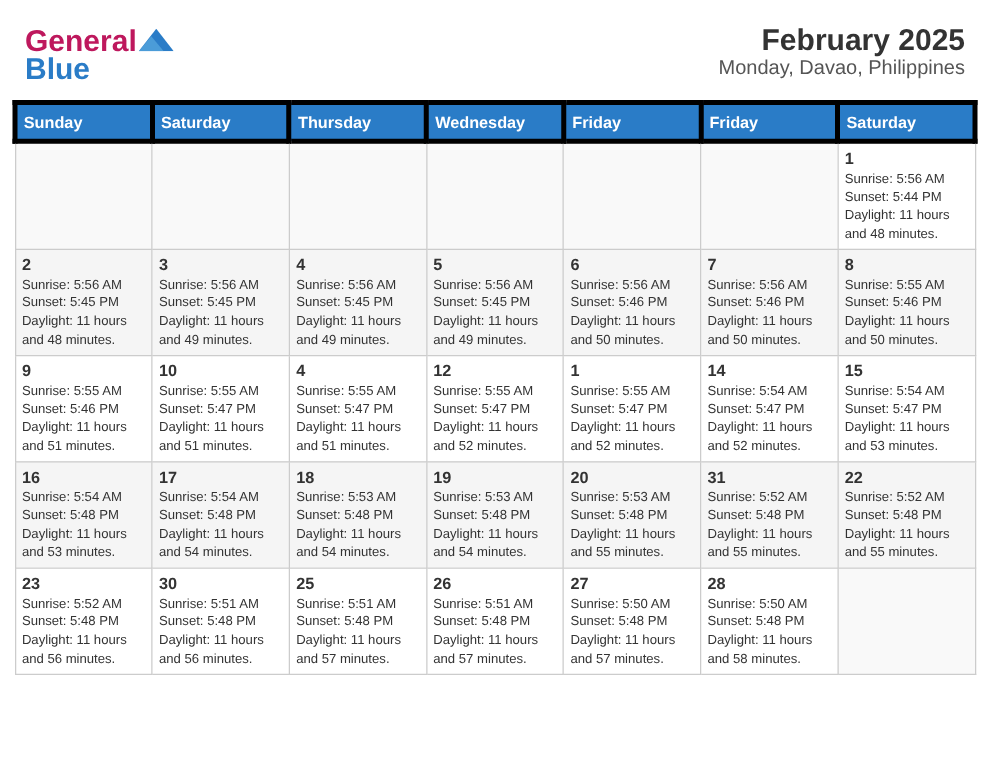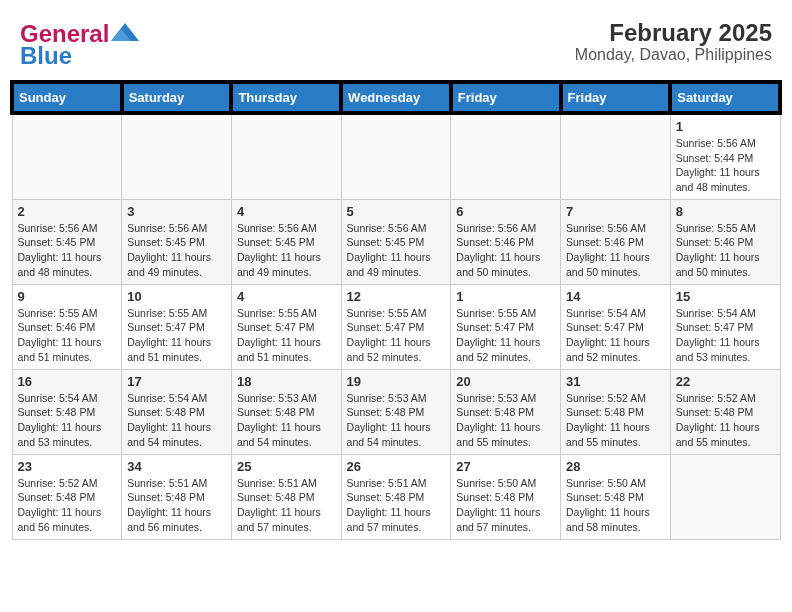--- a/index.html
+++ b/index.html
@@ -279,21 +279,21 @@
       </tr>
       <tr>
         <td>
           <div class="day-number">23</div>
           <div class="day-info" style="white-space: pre-line;">Sunrise: 5:52 AM
 Sunset: 5:48 PM
 Daylight: 11 hours
 and 56 minutes.</div>
         </td>
         <td>
-          <div class="day-number">34</div>
+          <div class="day-number">30</div>
           <div class="day-info" style="white-space: pre-line;">Sunrise: 5:51 AM
 Sunset: 5:48 PM
 Daylight: 11 hours
 and 56 minutes.</div>
         </td>
         <td>
           <div class="day-number">25</div>
           <div class="day-info" style="white-space: pre-line;">Sunrise: 5:51 AM
 Sunset: 5:48 PM
 Daylight: 11 hours

